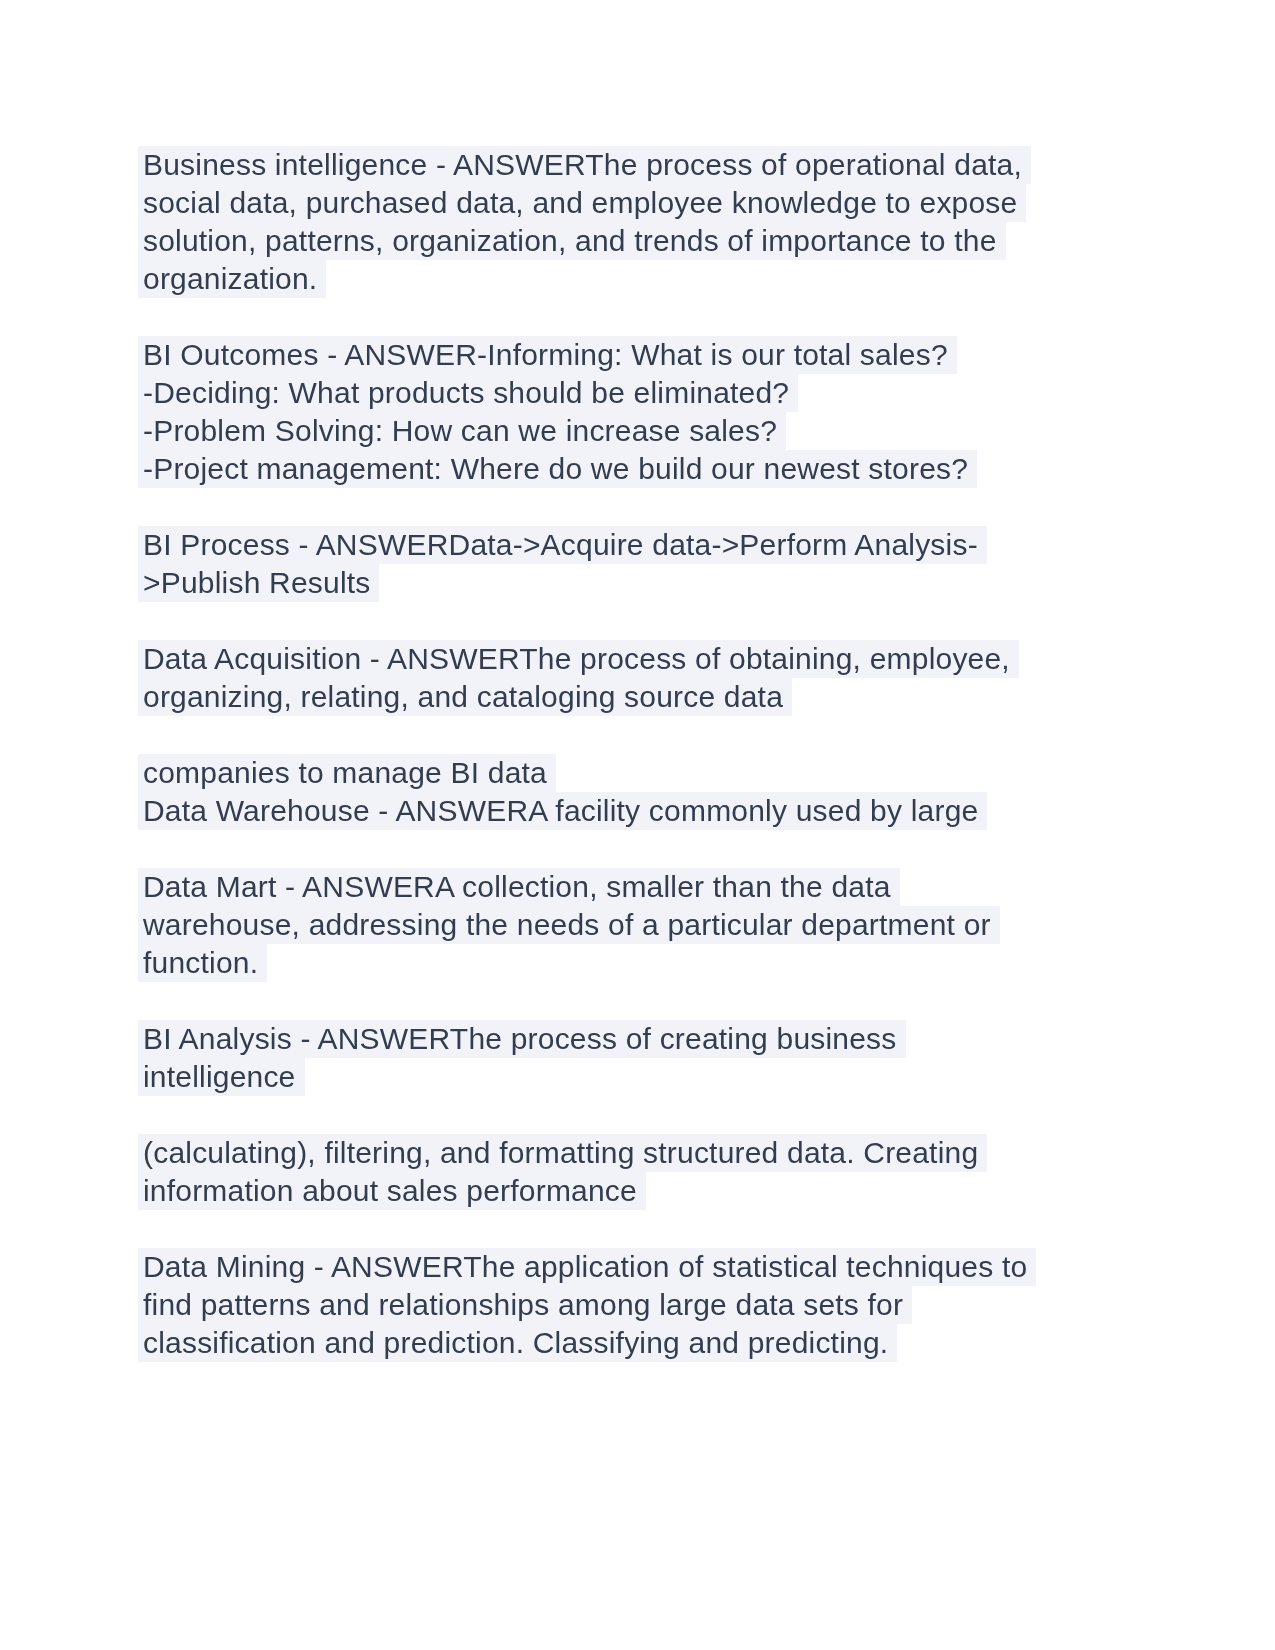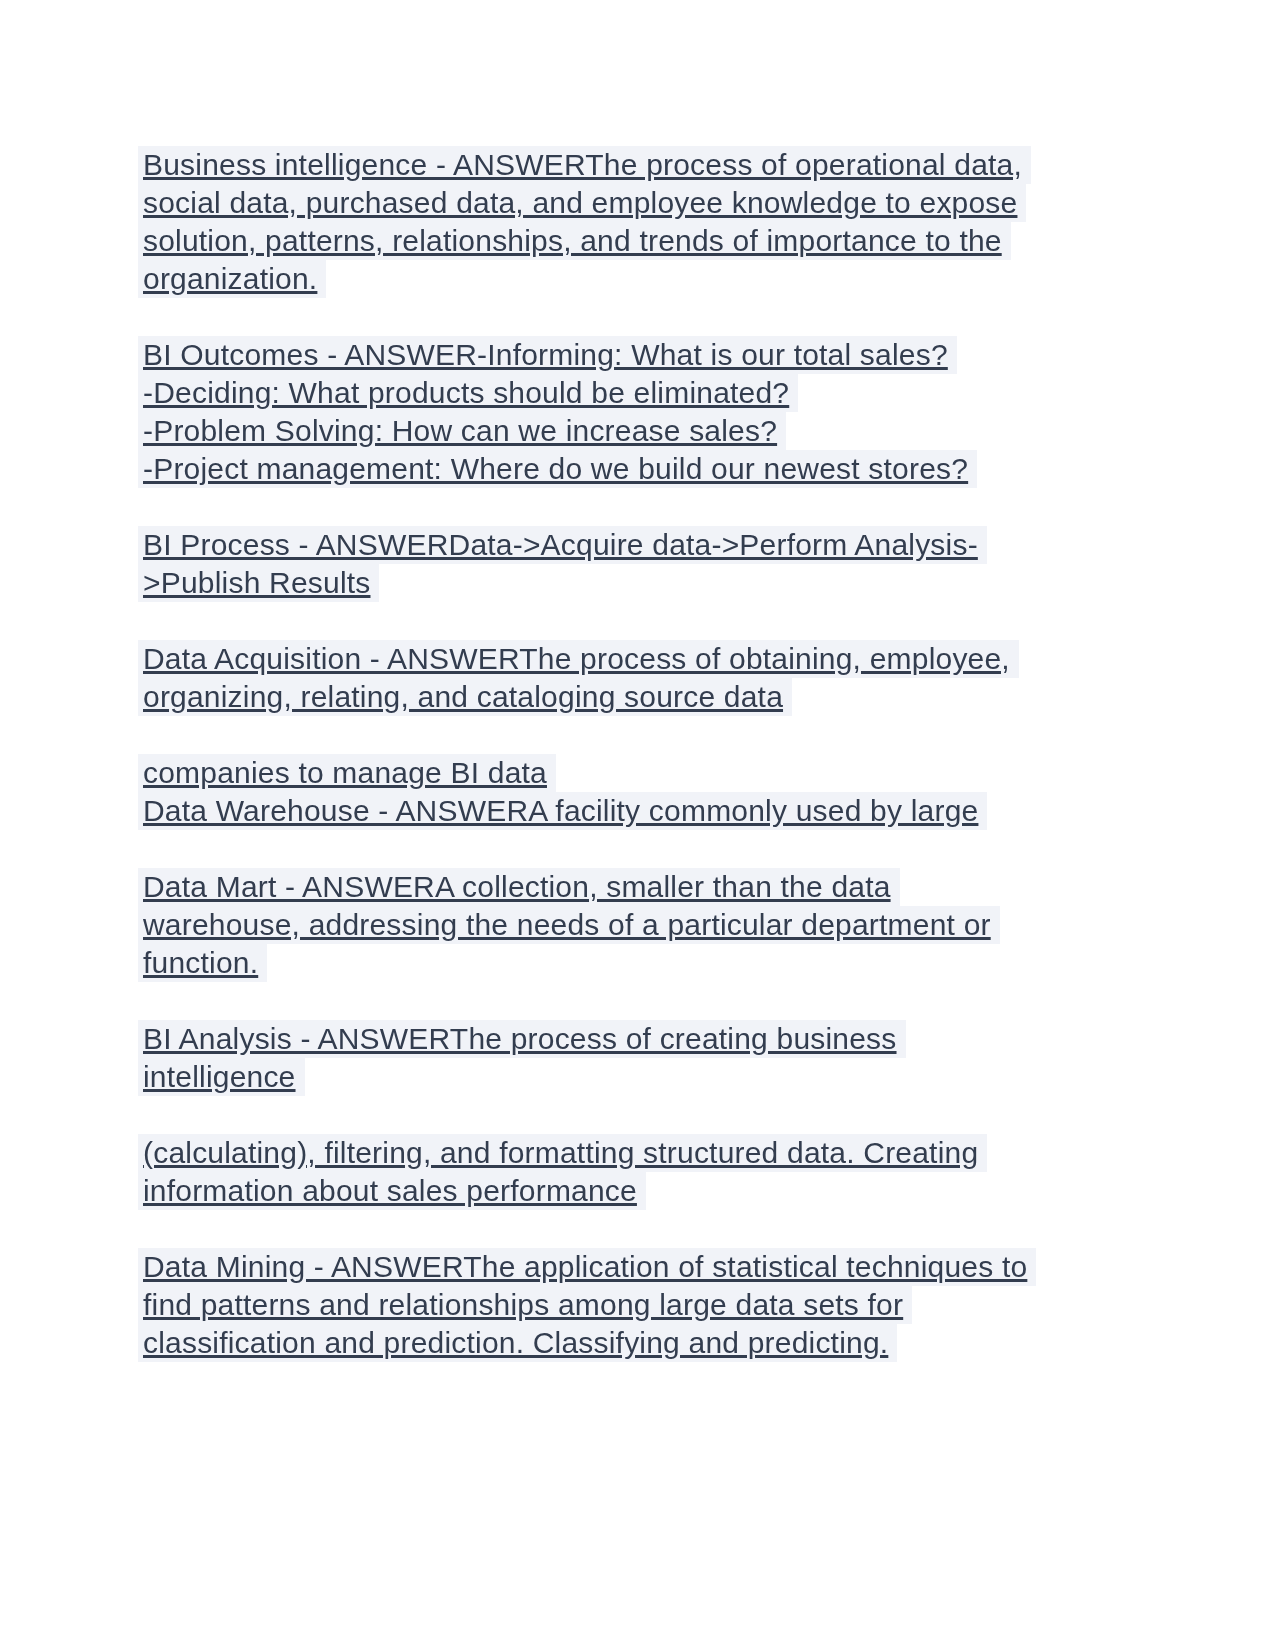--- a/index.html
+++ b/index.html
@@ -19,21 +19,20 @@
     position: relative;
     font-family: "Liberation Sans", sans-serif;
     color: var(--text-color, #333d4f);
     overflow: hidden;
   }
   .page-content {
     position: absolute;
     top: 146px;
     left: 143px;
     width: 1115px;
-    text-decoration: underline;
   }
   .para {
     margin: 0 0 38px 0;
     font-size: 30px;
     line-height: 38px;
     letter-spacing: 0.2px;
   }
   .para:last-child { margin-bottom: 1px; }
   .line {
     display: block;
@@ -46,21 +45,21 @@
   }
 </style>
 </head>
 <body>
 
 <div class="page-content">
 
   <p class="para">
     <span class="line">Business intelligence - ANSWERThe process of operational data,</span>
     <span class="line">social data, purchased data, and employee knowledge to expose</span>
-    <span class="line">solution, patterns, relationships, and trends of importance to the</span>
+    <span class="line">solution, patterns, organization, and trends of importance to the</span>
     <span class="line">organization.</span>
   </p>
 
   <p class="para">
     <span class="line">BI Outcomes - ANSWER-Informing: What is our total sales?</span>
     <span class="line">-Deciding: What products should be eliminated?</span>
     <span class="line">-Problem Solving: How can we increase sales?</span>
     <span class="line">-Project management: Where do we build our newest stores?</span>
   </p>
 

